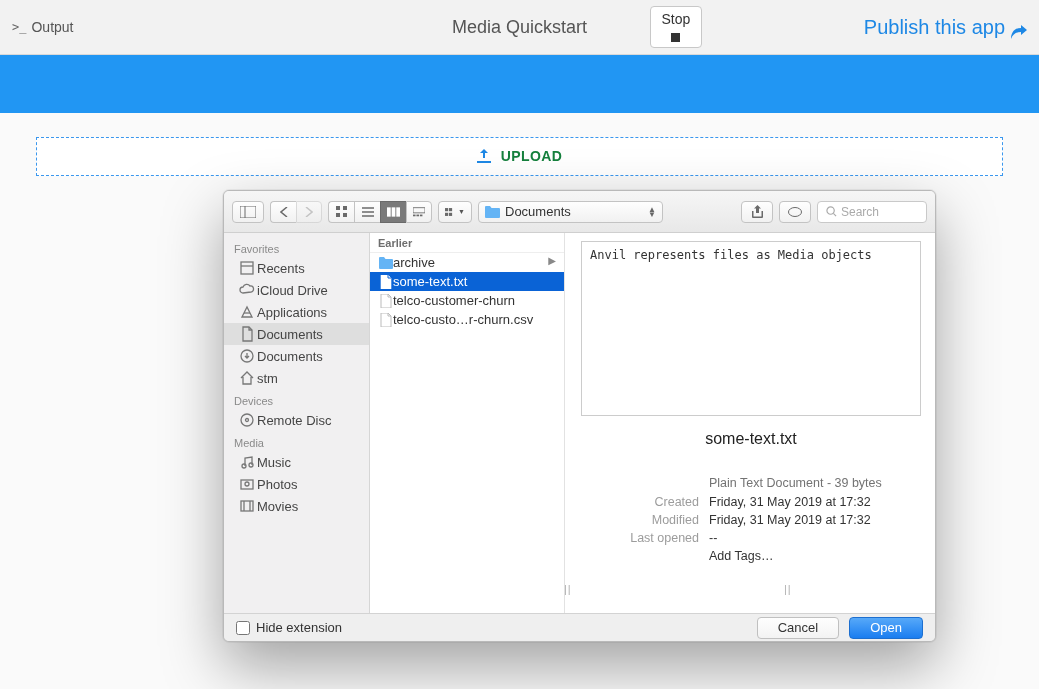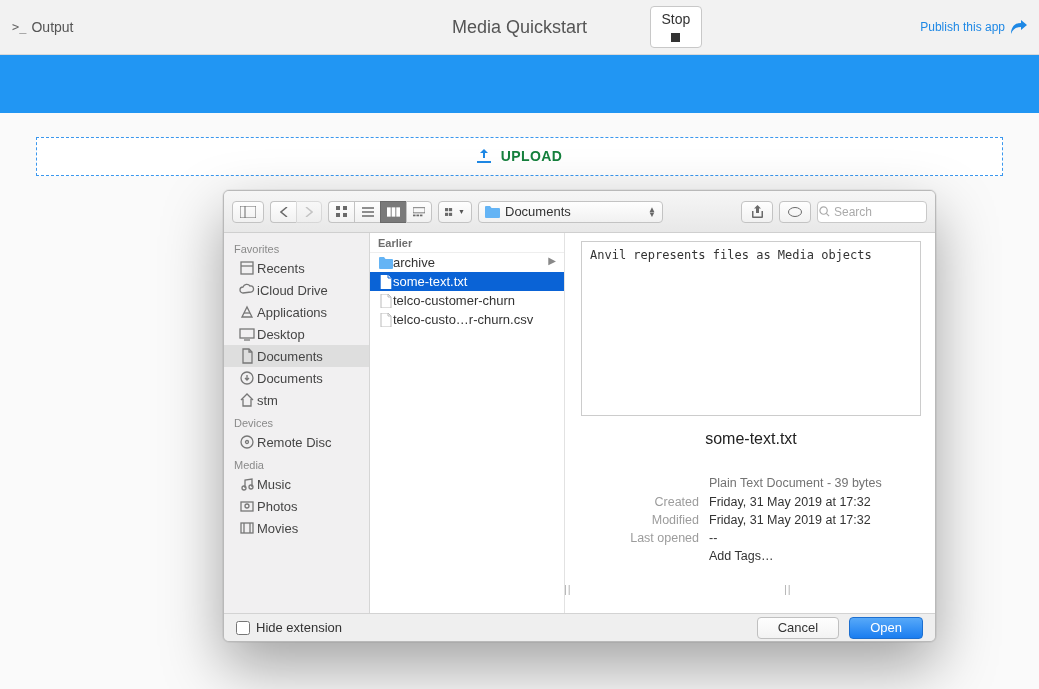--- a/index.html
+++ b/index.html
@@ -50,21 +50,21 @@
     display: flex;
     align-items: center;
     gap: 6px;
     cursor: pointer;
     flex-direction: column;
   }
   .stop-btn .square { width: 9px; height: 9px; background: #333; }
   .publish-link {
     margin-left: auto;
     color: #1e88e5;
-    font-size: 12px;
+    font-size: 20px;
     display: flex;
     align-items: flex-end;
     gap: 6px;
     cursor: pointer;
   }
   .publish-link svg { fill: #1e88e5; }
 
   
   .blue-band {
     height: 58px;
@@ -153,21 +153,21 @@
   .share-btn { width: 32px; }
   .tags-btn { width: 32px; }
   .search-field {
     width: 110px;
     height: 22px;
     background: #fff;
     border: 1px solid #c9c9c9;
     border-radius: 4px;
     display: flex;
     align-items: center;
-    padding: 0 1px;
+    padding: 0 8px;
     color: #aaa;
     font-size: 12px;
     gap: 4px;
   }
   .search-field svg { width: 11px; height: 11px; fill: #aaa; }
 
   
   .finder-body {
     flex: 1;
     display: flex;
@@ -447,29 +447,20 @@
         <span>iCloud Drive</span>
       </div>
       <div class="item">
         <span class="ico">
             <svg viewBox="0 0 16 16">
               <path d="M3 13l5-10 5 10z"></path>
               <line x1="5" y1="9" x2="11" y2="9"></line>
             </svg>
           </span>
         <span>Applications</span>
-      </div>
-      <div class="item">
-        <span class="ico">
-            <svg viewBox="0 0 16 16">
-              <rect x="1" y="3" width="14" height="9"></rect>
-              <line x1="5" y1="14" x2="11" y2="14"></line>
-            </svg>
-          </span>
-        <span>Desktop</span>
       </div>
       <div class="item selected">
         <span class="ico">
             <svg viewBox="0 0 16 16">
               <path d="M4 1h6l3 3v11H4z"></path>
               <path d="M10 1v3h3"></path>
             </svg>
           </span>
         <span>Documents</span>
       </div>

